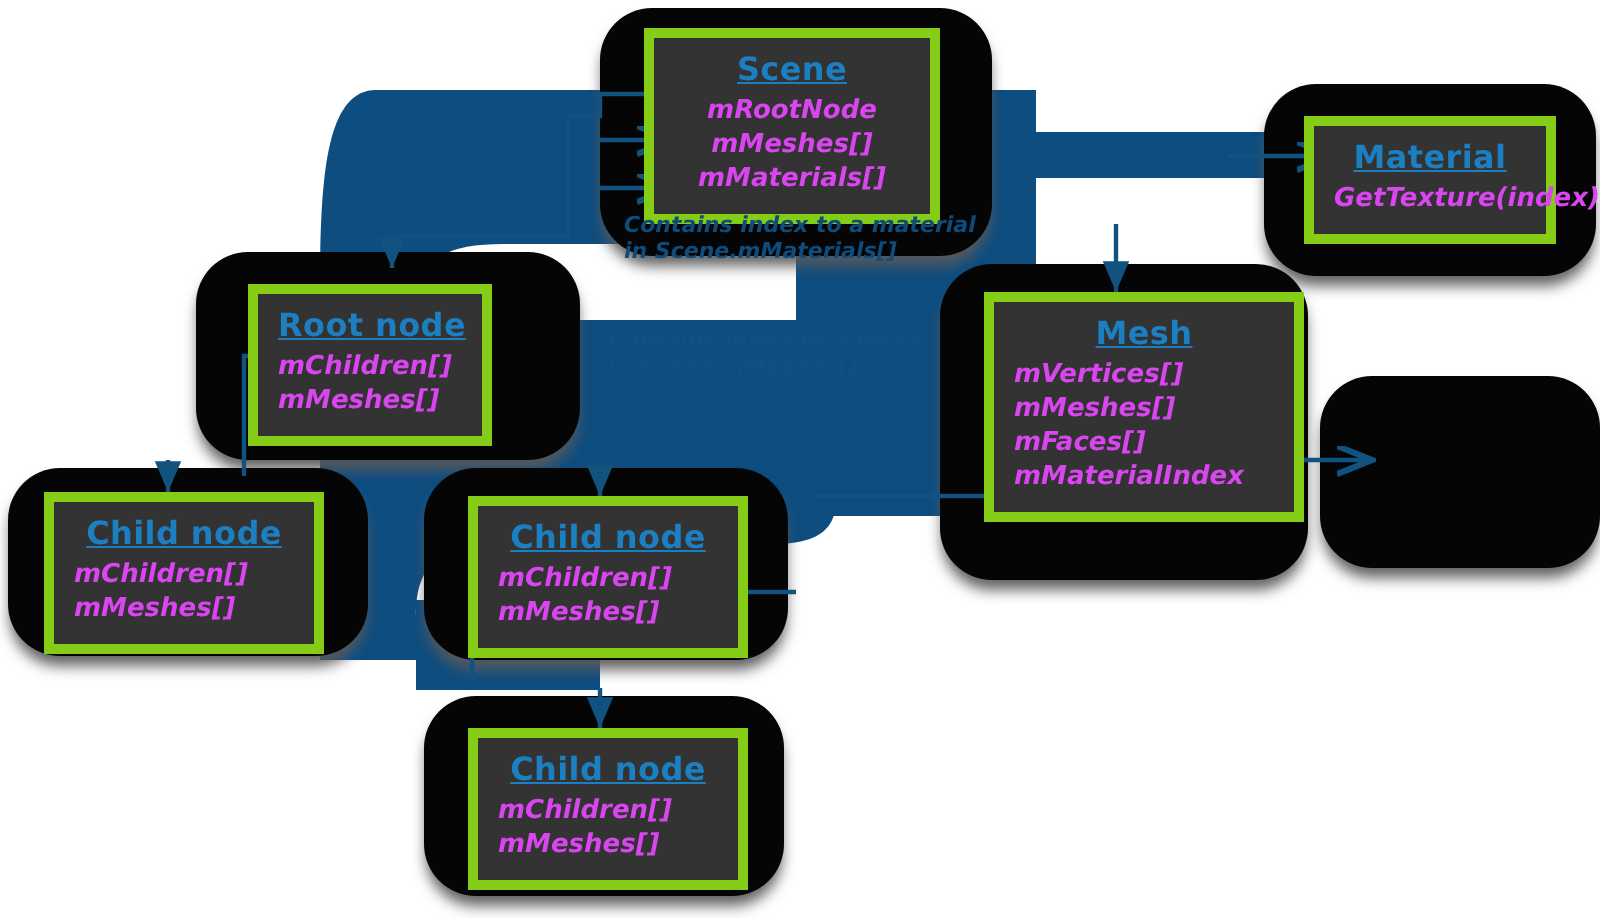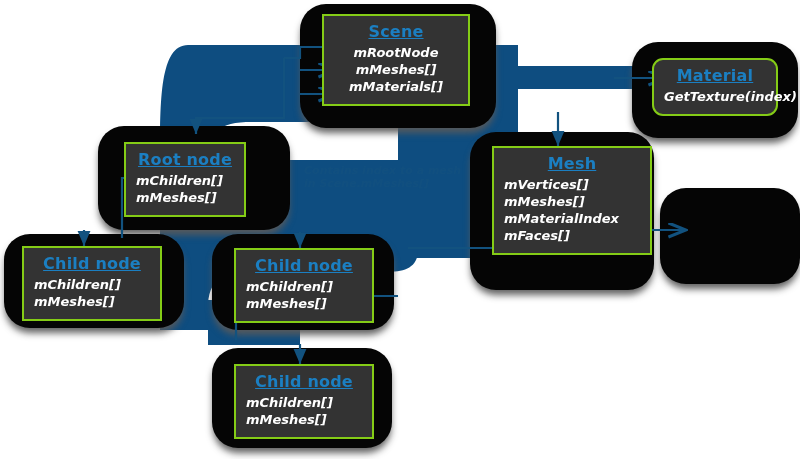--- a/index.html
+++ b/index.html
@@ -27,38 +27,38 @@
     position: absolute;
     background: #050505;
     border-radius: 26px;
     box-shadow: 0 6px 7px -1px rgba(90,90,90,0.95);
   }
 
   
   .card {
     position: absolute;
     background: #333333;
-    border: 2px solid #84cc16;
+    border: 5px solid #84cc16;
     box-sizing: border-box;
     padding: 6px 10px 9px 10px;
   }
   .card .title {
     display: block;
     text-align: center;
     color: #1b7fc2;
     font-weight: bold;
     font-size: 16px;
     text-decoration: underline;
     letter-spacing: 0.2px;
     margin-bottom: 3px;
     white-space: nowrap;
   }
   .card .field {
     display: block;
-    color: #ffffff;
+    color: #d946ef;
     font-weight: bold;
     font-style: italic;
     font-size: 13px;
     line-height: 17px;
     white-space: nowrap;
   }
   .card.center-fields .field { text-align: center; }
 
   
   .note {
@@ -152,37 +152,37 @@
     </g>
   </svg>
 
   <div class="card center-fields" style="left:322px; top:14px; width:148px;">
     <span class="title">Scene</span>
     <span class="field">mRootNode</span>
     <span class="field">mMeshes[]</span>
     <span class="field">mMaterials[]</span>
   </div>
 
-  <div class="card center-fields" style="left:652px; top:58px; width:126px;border-radius:11px;">
+  <div class="card center-fields" style="left:652px; top:58px; width:126px;">
     <span class="title">Material</span>
     <span class="field">GetTexture(index)</span>
   </div>
 
   <div class="card" style="left:124px; top:142px; width:122px;">
     <span class="title">Root node</span>
     <span class="field">mChildren[]</span>
     <span class="field">mMeshes[]</span>
   </div>
 
   <div class="card" style="left:492px; top:146px; width:160px;">
     <span class="title">Mesh</span>
     <span class="field">mVertices[]</span>
     <span class="field">mMeshes[]</span>
+    <span class="field">mFaces[]</span>
     <span class="field">mMaterialIndex</span>
-    <span class="field">mFaces[]</span>
   </div>
 
 
   <div class="card" style="left:22px; top:246px; width:140px;">
     <span class="title">Child node</span>
     <span class="field">mChildren[]</span>
     <span class="field">mMeshes[]</span>
   </div>
 
   <div class="card" style="left:234px; top:248px; width:140px;">
@@ -190,17 +190,19 @@
     <span class="field">mChildren[]</span>
     <span class="field">mMeshes[]</span>
   </div>
 
   <div class="card" style="left:234px; top:364px; width:140px;">
     <span class="title">Child node</span>
     <span class="field">mChildren[]</span>
     <span class="field">mMeshes[]</span>
   </div>
 
+  <div class="note" style="left:312px; top:106px; width:176px;">Contains index to a material
+in Scene.mMaterials[]</div>
 
   <div class="note faded" style="left:304px; top:164px; width:170px;">Contains index to a mesh
 in Scene.mMeshes[]</div>
 
 </div>
 
 </body></html>

